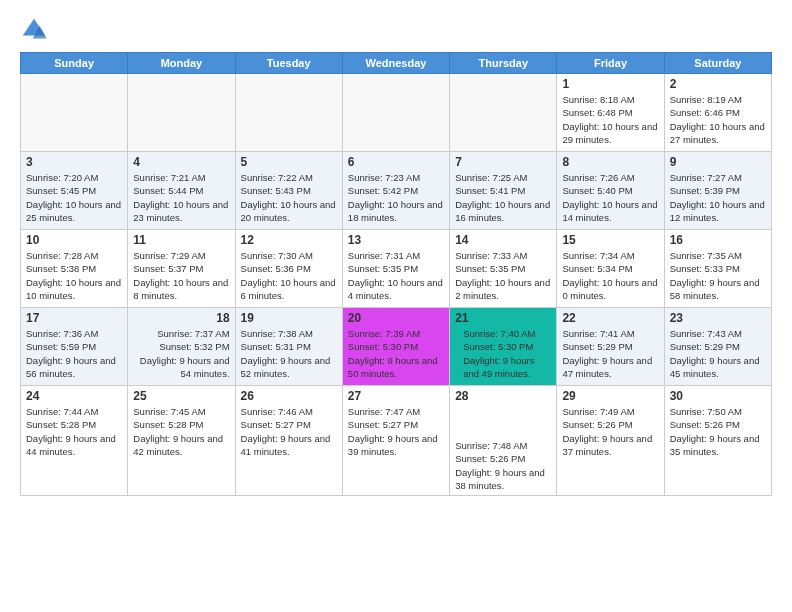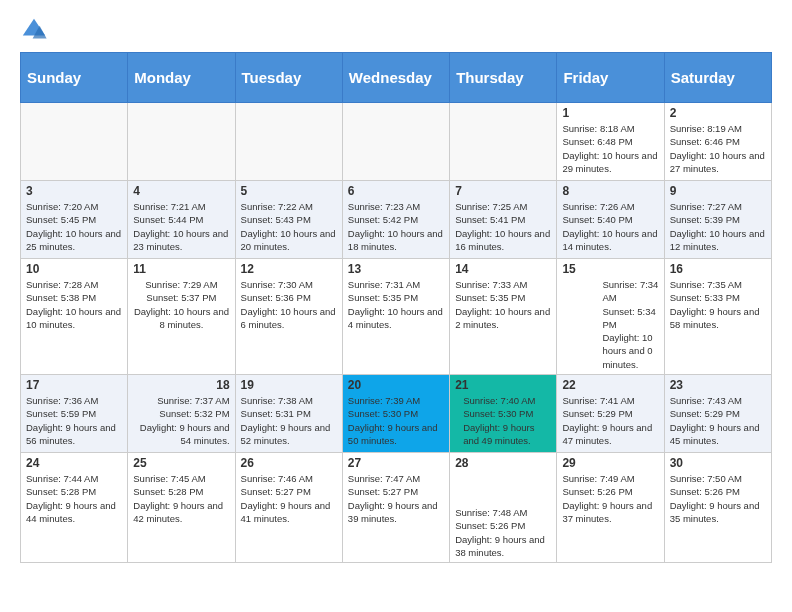--- a/index.html
+++ b/index.html
@@ -52,24 +52,24 @@
       font-size: 13px;
       color: #555;
     }
     .calendar {
       width: 100%;
       border-collapse: collapse;
     }
     .calendar th {
       background: #4a90d9;
       color: #fff;
-      font-size: 15px;
+      font-size: 11px;
       font-weight: bold;
-      padding: 16px 6px;
-      text-align: left;
+      padding: 4px 6px;
+      text-align: center;
       border: 1px solid #3a7bc8;
     }
     .calendar td {
       border: 1px solid #ccc;
       vertical-align: top;
       padding: 3px 5px;
       width: 14.28%;
       background: #fff;
       min-height: 70px;
       font-size: 10px;
@@ -195,21 +195,21 @@
         </tr>
         <tr>
           <td>
             <span class="day-num">10</span>
             <div class="day-info" style="white-space: pre-line;">Sunrise: 7:28 AM
 Sunset: 5:38 PM
 Daylight: 10 hours and 10 minutes.</div>
           </td>
           <td>
             <span class="day-num">11</span>
-            <div class="day-info" style="white-space: pre-line; text-align: center;">Sunrise: 7:29 AM
+            <div class="day-info" style="white-space: pre-line;">Sunrise: 7:29 AM
 Sunset: 5:37 PM
 Daylight: 10 hours and 8 minutes.</div>
           </td>
           <td>
             <span class="day-num">12</span>
             <div class="day-info" style="white-space: pre-line;">Sunrise: 7:30 AM
 Sunset: 5:36 PM
 Daylight: 10 hours and 6 minutes.</div>
           </td>
           <td>
@@ -219,21 +219,21 @@
 Daylight: 10 hours and 4 minutes.</div>
           </td>
           <td>
             <span class="day-num">14</span>
             <div class="day-info" style="white-space: pre-line;">Sunrise: 7:33 AM
 Sunset: 5:35 PM
 Daylight: 10 hours and 2 minutes.</div>
           </td>
           <td>
             <span class="day-num">15</span>
-            <div class="day-info" style="white-space: pre-line; margin-left: 40px;">Sunrise: 7:34 AM
+            <div class="day-info" style="white-space: pre-line;">Sunrise: 7:34 AM
 Sunset: 5:34 PM
 Daylight: 10 hours and 0 minutes.</div>
           </td>
           <td>
             <span class="day-num">16</span>
             <div class="day-info" style="white-space: pre-line;">Sunrise: 7:35 AM
 Sunset: 5:33 PM
 Daylight: 9 hours and 58 minutes.</div>
           </td>
         </tr>
@@ -249,21 +249,21 @@
             <div class="day-info" style="white-space: pre-line;">Sunrise: 7:37 AM
 Sunset: 5:32 PM
 Daylight: 9 hours and 54 minutes.</div>
           </td>
           <td style="background: rgb(238, 242, 249);">
             <span class="day-num">19</span>
             <div class="day-info" style="white-space: pre-line;">Sunrise: 7:38 AM
 Sunset: 5:31 PM
 Daylight: 9 hours and 52 minutes.</div>
           </td>
-          <td style="background: #0ea5e9;">
+          <td style="background: #d946ef;">
             <span class="day-num">20</span>
             <div class="day-info" style="white-space: pre-line;">Sunrise: 7:39 AM
 Sunset: 5:30 PM
 Daylight: 9 hours and 50 minutes.</div>
           </td>
           <td style="background: #14b8a6;">
             <span class="day-num">21</span>
             <div class="day-info" style="white-space: pre-line; margin-left: 8px;">Sunrise: 7:40 AM
 Sunset: 5:30 PM
 Daylight: 9 hours and 49 minutes.</div>

